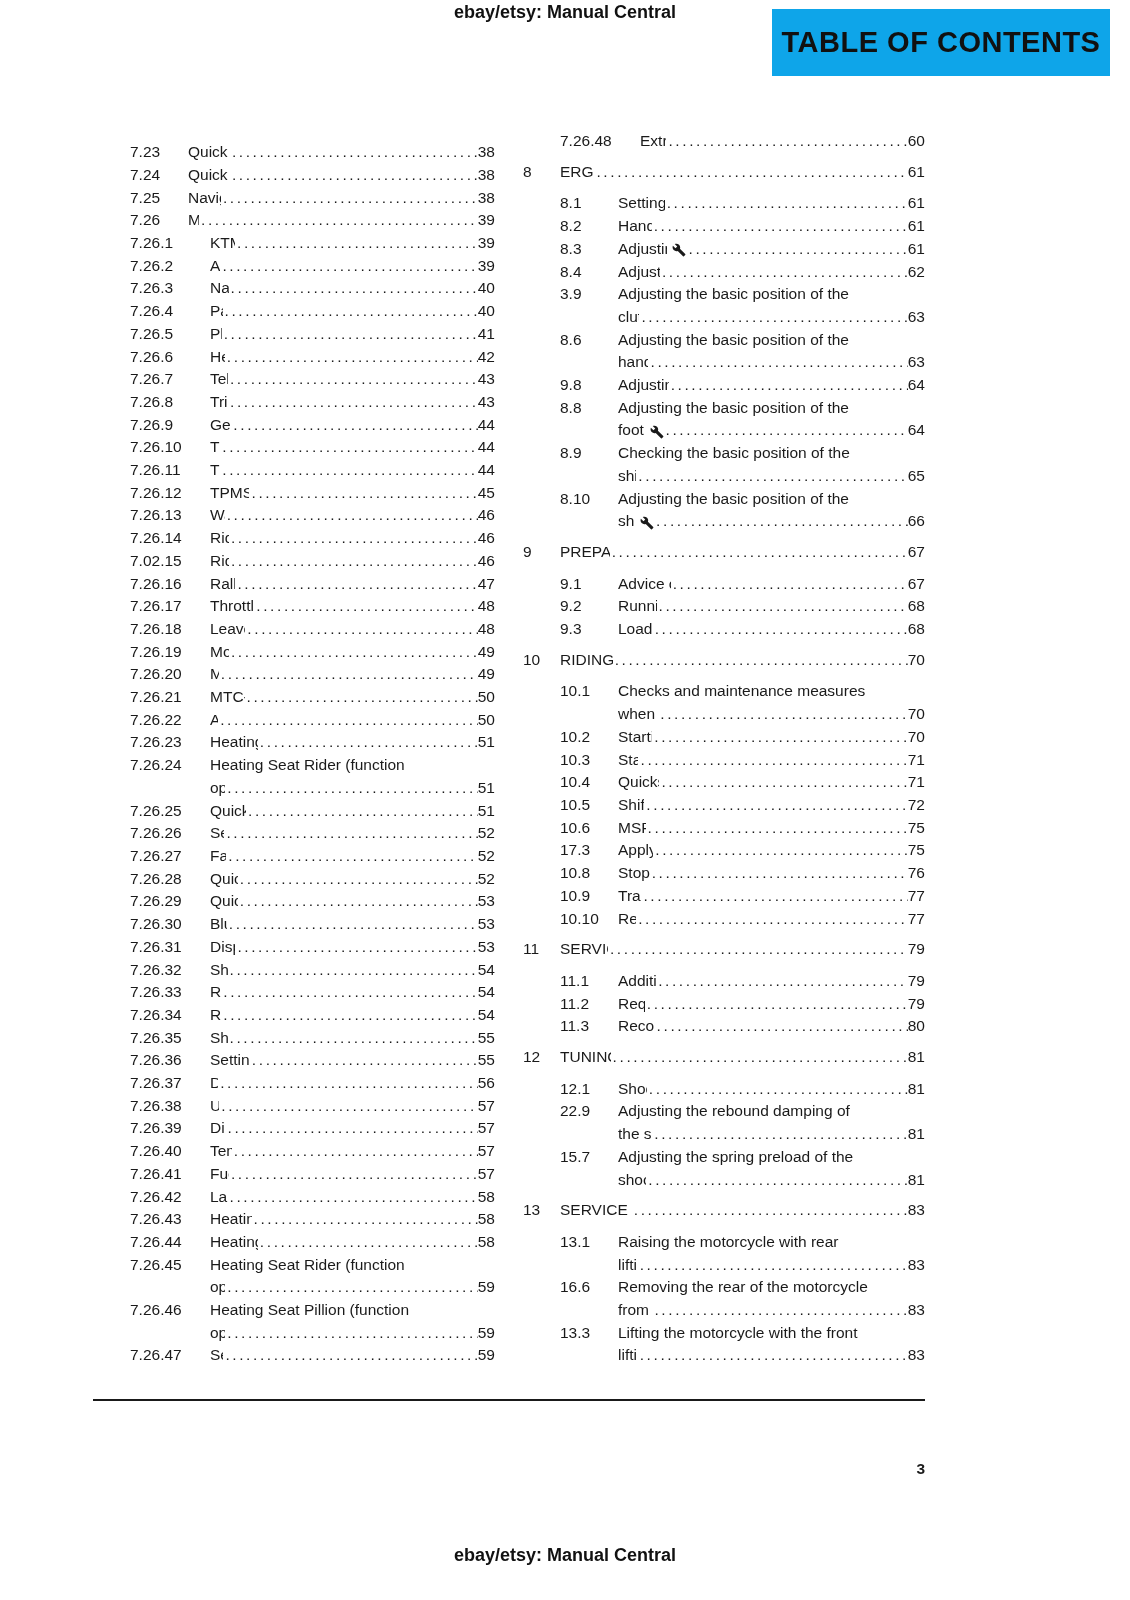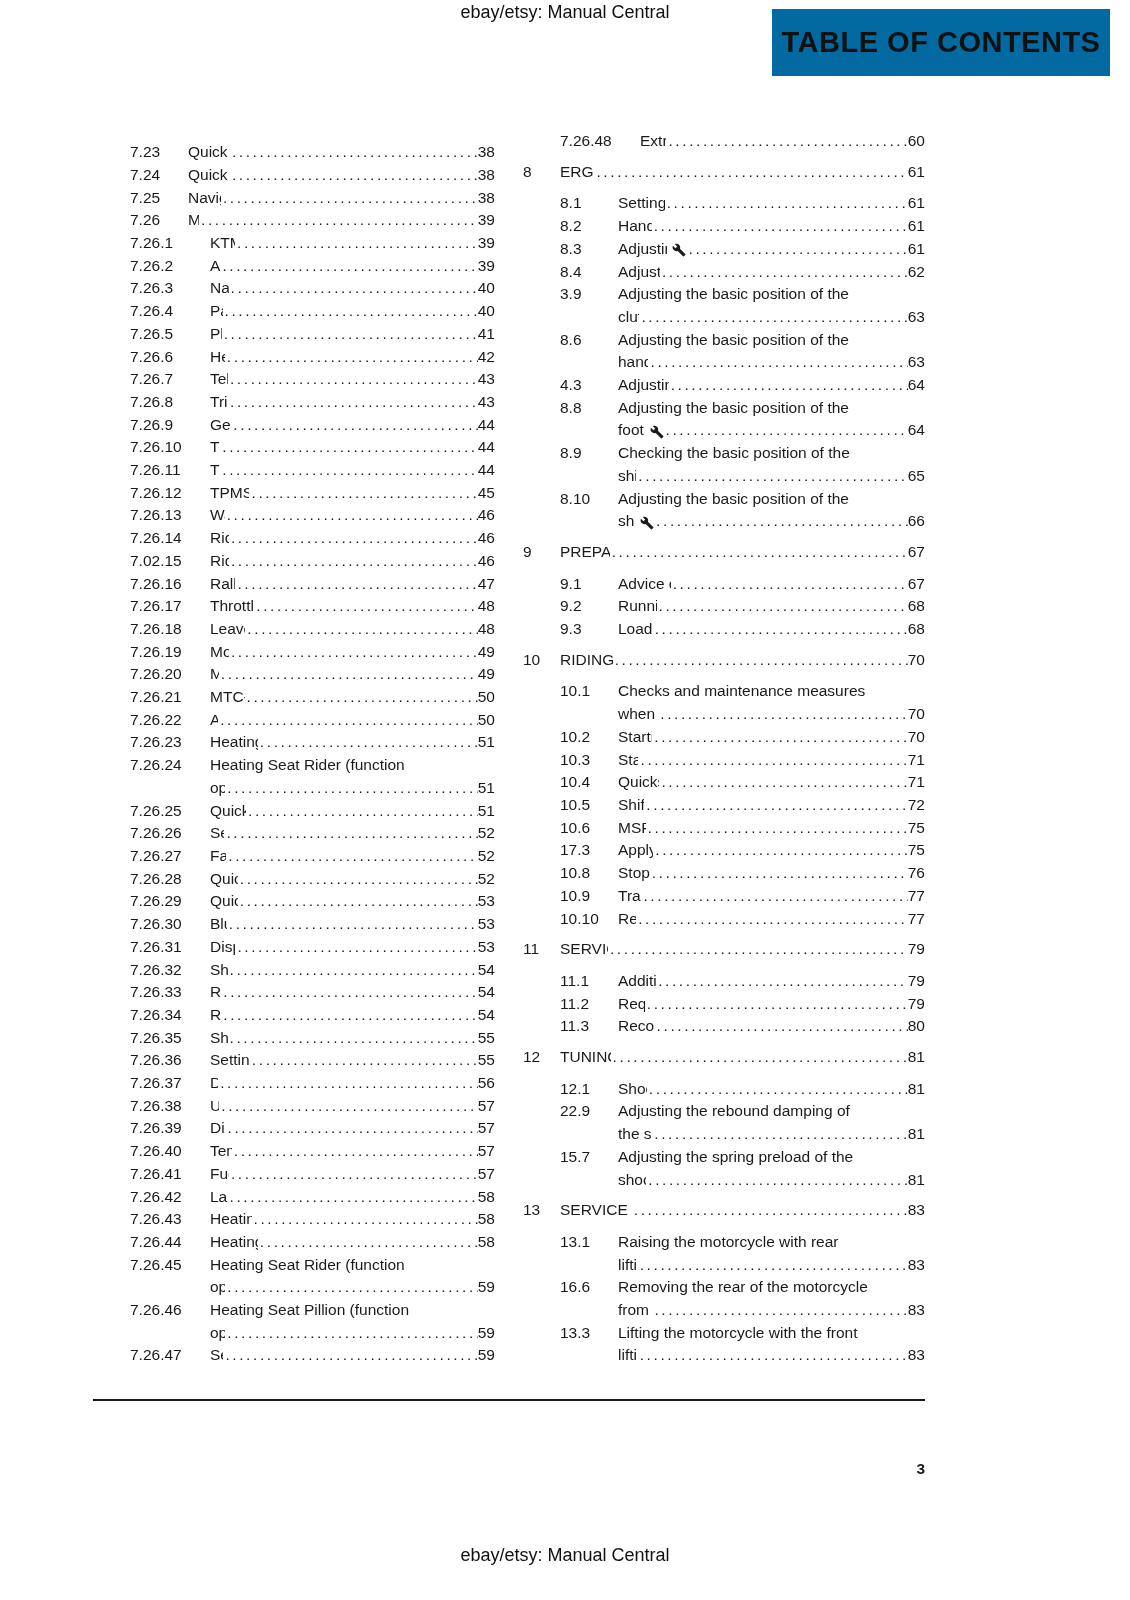--- a/index.html
+++ b/index.html
@@ -9,20 +9,21 @@
     position: relative;
     font-family: "Liberation Sans", sans-serif;
     color: #1a1a1a;
     overflow: hidden;
   }
   .watermark {
     position: absolute; left: 0; width: 100%;
     text-align: center;
     font-size: 18px;
     color: #111;
+    font-weight: bold;
   }
   .watermark.top { top: 2px; }
   .watermark.bottom { top: 1545px; }
   .banner {
     position: absolute;
     left: 772px; top: 9px;
     width: 338px; height: 67px;
     display: flex; align-items: center; justify-content: center;
     font-weight: 700;
     font-size: 29px;
@@ -84,21 +85,21 @@
     text-align: right;
     font-weight: 700;
     font-size: 15.5px;
   }
 </style>
 </head>
 <body style="color: rgb(26, 26, 26);">
 
 <div class="watermark top">ebay/etsy: Manual Central</div>
 
-<div class="banner" style="background: #0369a1; color: rgb(17, 17, 17);">
+<div class="banner" style="background: #0ea5e9; color: rgb(17, 17, 17);">
   <span>TABLE OF CONTENTS</span>
 </div>
 
 <div class="columns">
   <div class="col">
       <div class="entry section">
         <span class="num">7.23</span>
         <div class="body">
           <div class="line">
             <span class="txt">Quick Selector 1 display</span>
@@ -701,21 +702,21 @@
             <span class="txt">Adjusting the basic position of the</span>
           </div>
           <div class="line">
             <span class="txt">hand brake lever</span>
             <span class="dots"></span>
             <span class="page">63</span>
           </div>
         </div>
       </div>
       <div class="entry section">
-        <span class="num">4.3</span>
+        <span class="num">9.8</span>
         <div class="body">
           <div class="line">
             <span class="txt">Adjusting foot brake lever stub</span>
             <span class="dots"></span>
             <span class="page">64</span>
           </div>
         </div>
       </div>
       <div class="entry section">
         <span class="num">8.8</span>

